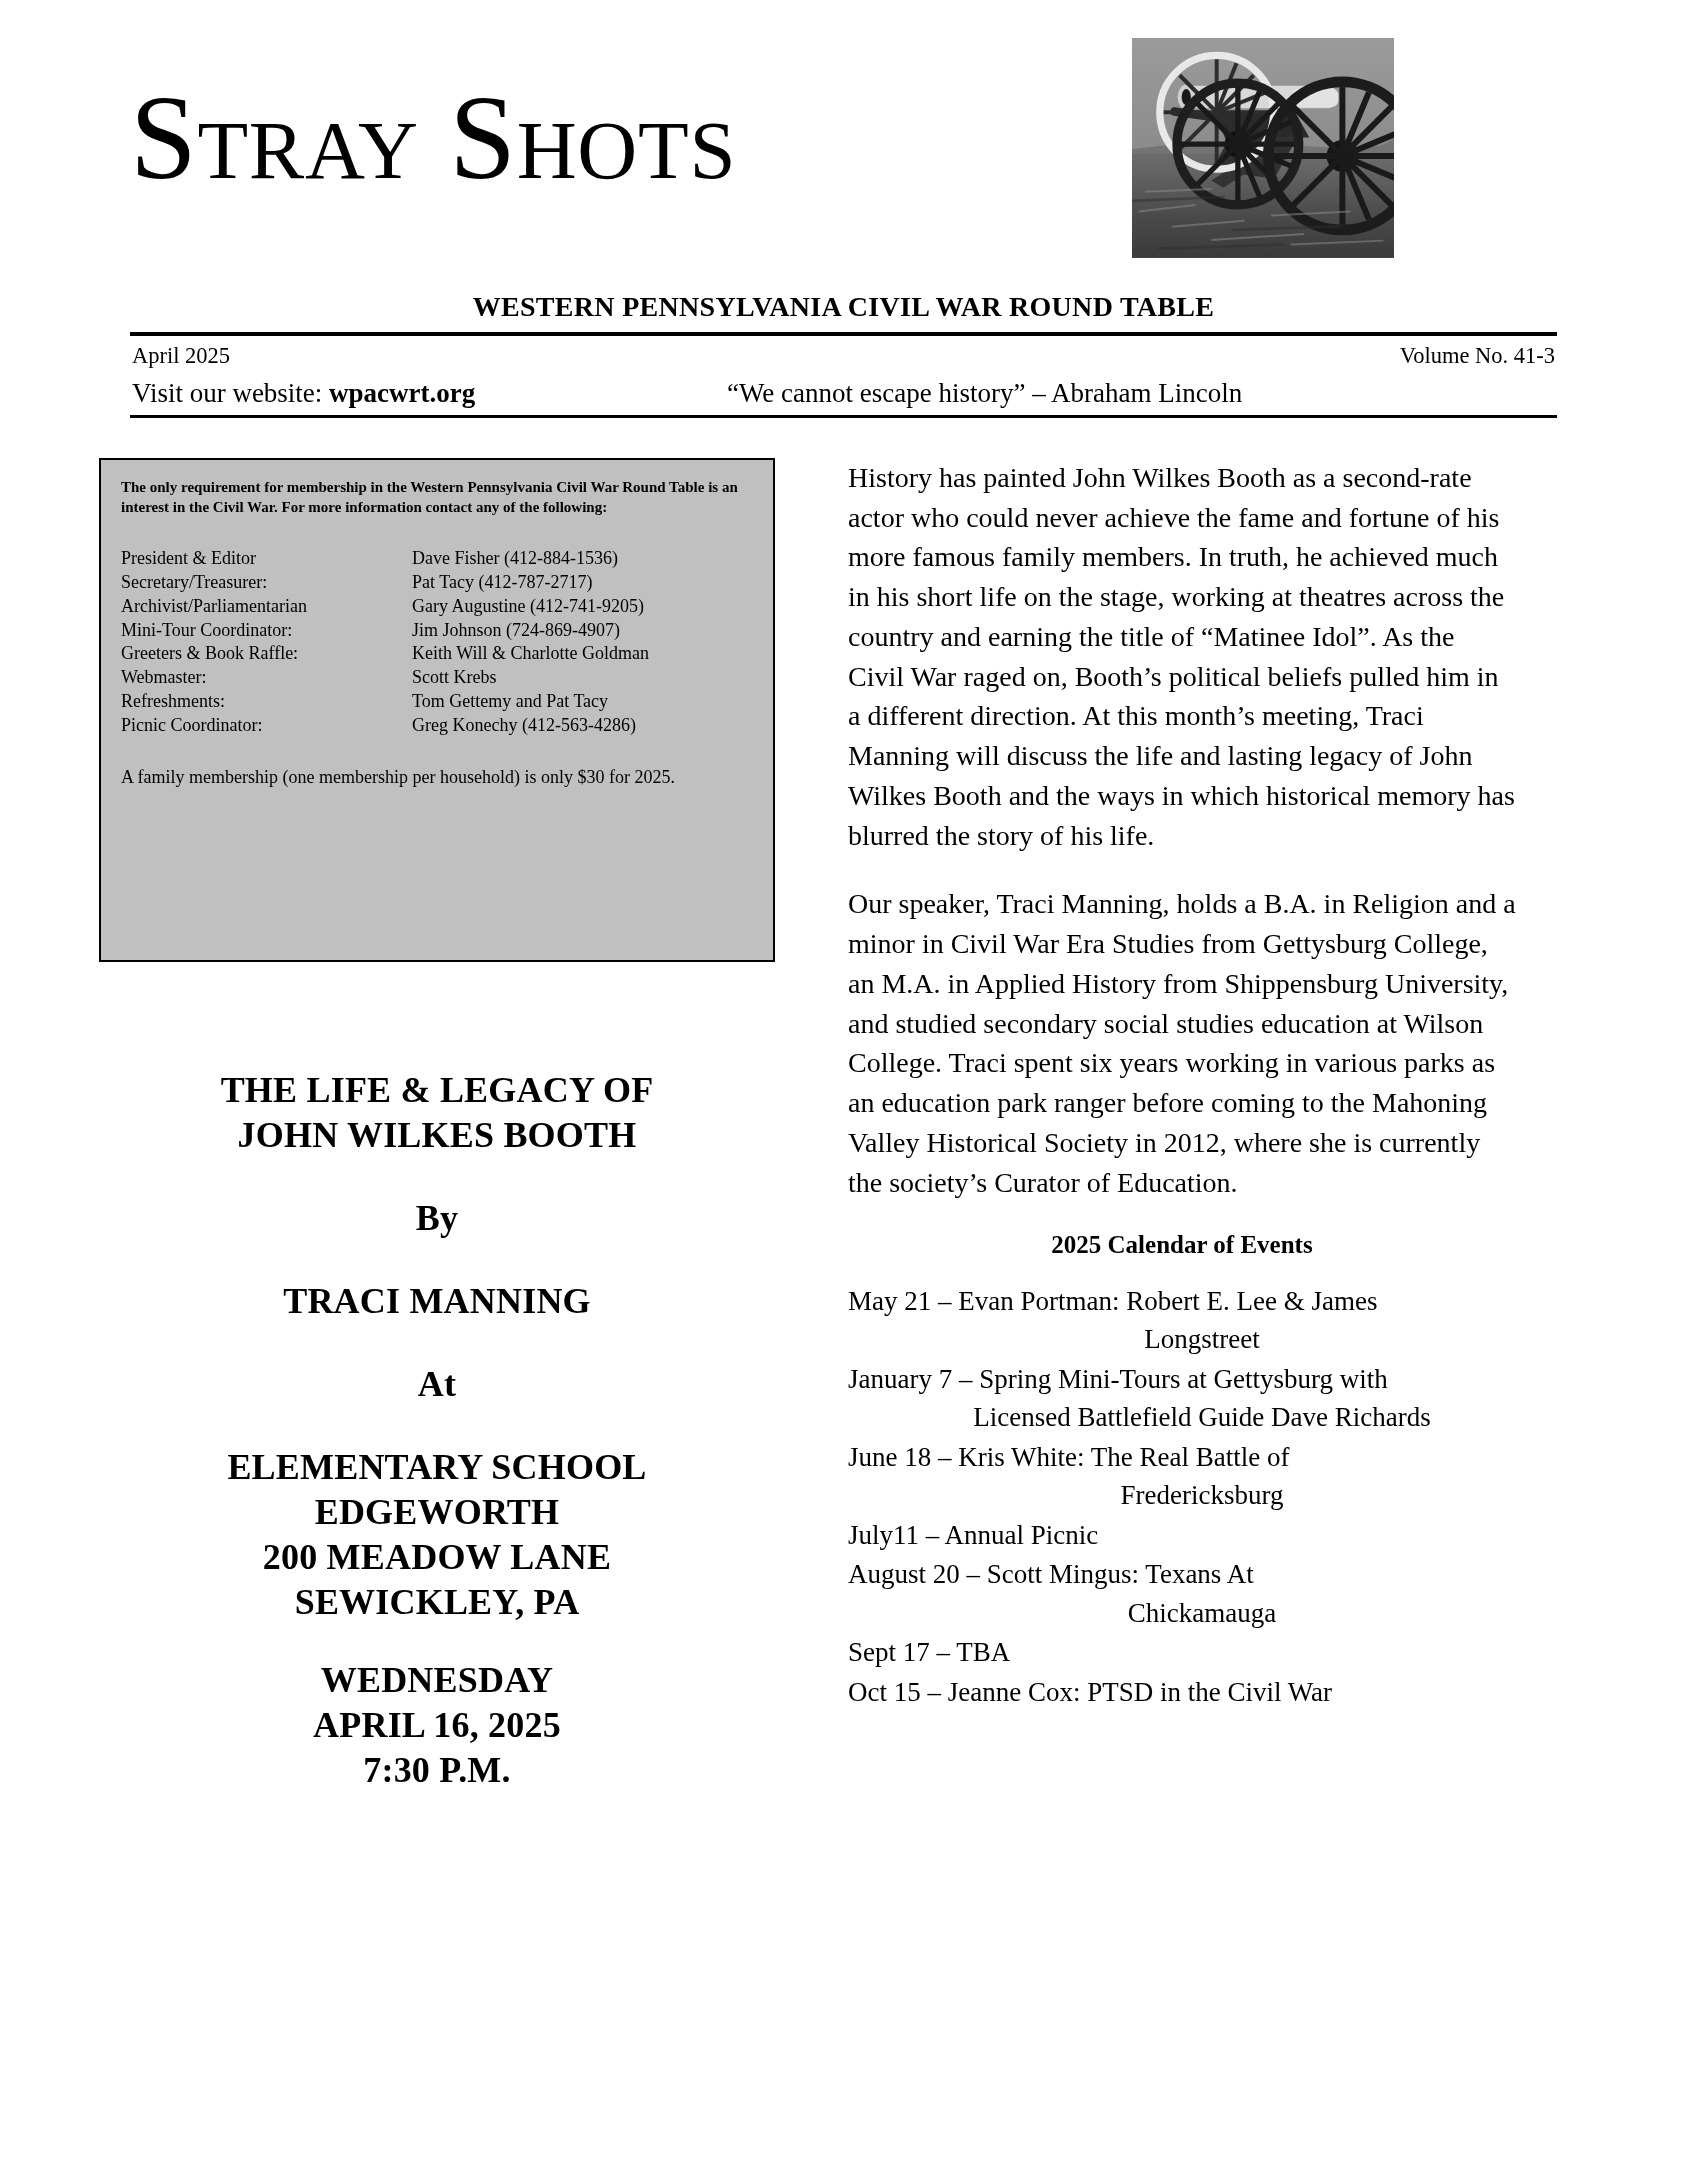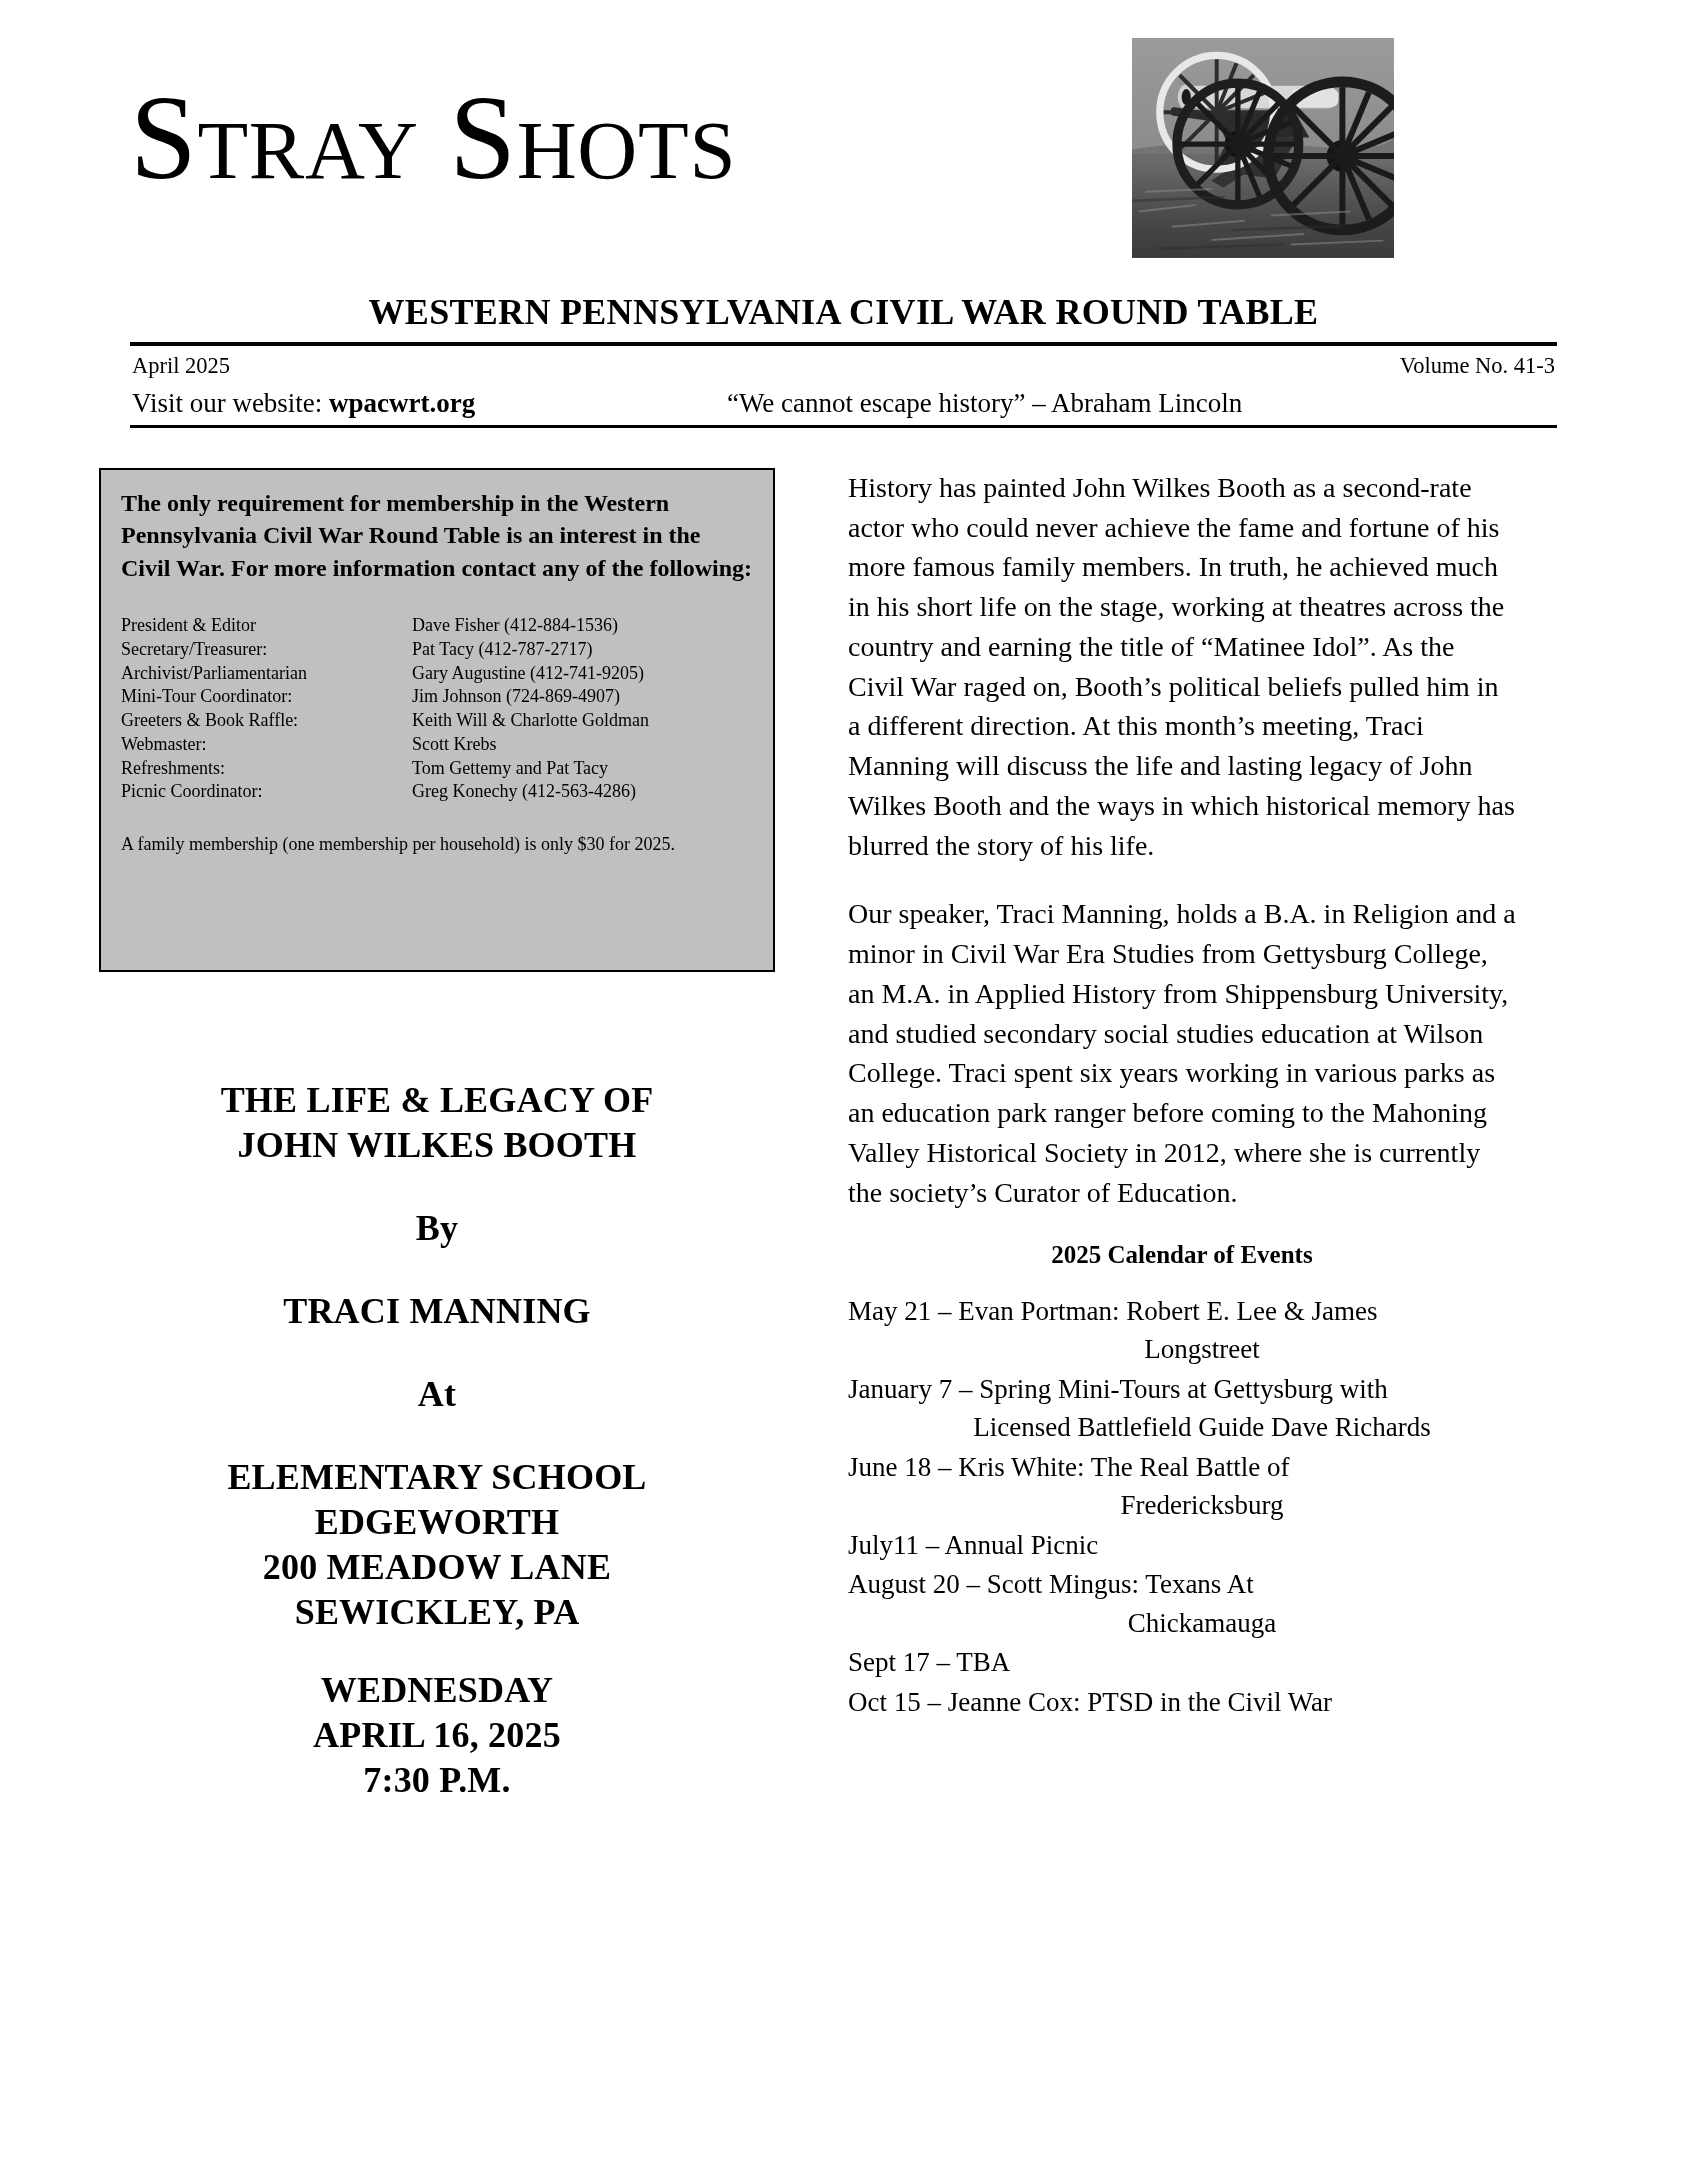--- a/index.html
+++ b/index.html
@@ -53,21 +53,21 @@
     height: 220px;
     background: #8e8e8e;
     overflow: hidden;
     border: 0;
   }
   .cannon-photo svg { display: block; }
 
   
   .org-name {
     text-align: center;
-    font-size: 36px;
+    font-size: 28px;
     font-weight: bold;
     letter-spacing: 0.3px;
     margin-top: 6.6px;
   }
 
   .rule-thick {
     height: 4.6px;
     background: #000;
     margin: 9.3px 130px 0 130px;
   }
@@ -116,21 +116,21 @@
   
   .member-box {
     border: 2px solid #000;
     background: #c0c0c0;
     padding: 17px 20px 26.5px 20px;
     box-sizing: border-box;
     width: 676px;
     min-height: 504px;
   }
   .member-intro {
-    font-size: 24px;
+    font-size: 15px;
     font-weight: bold;
     line-height: 1.35;
     margin-bottom: 30px;
   }
   .officers {
     width: 100%;
     border-collapse: collapse;
     font-size: 18px;
     line-height: 1.32;
   }

